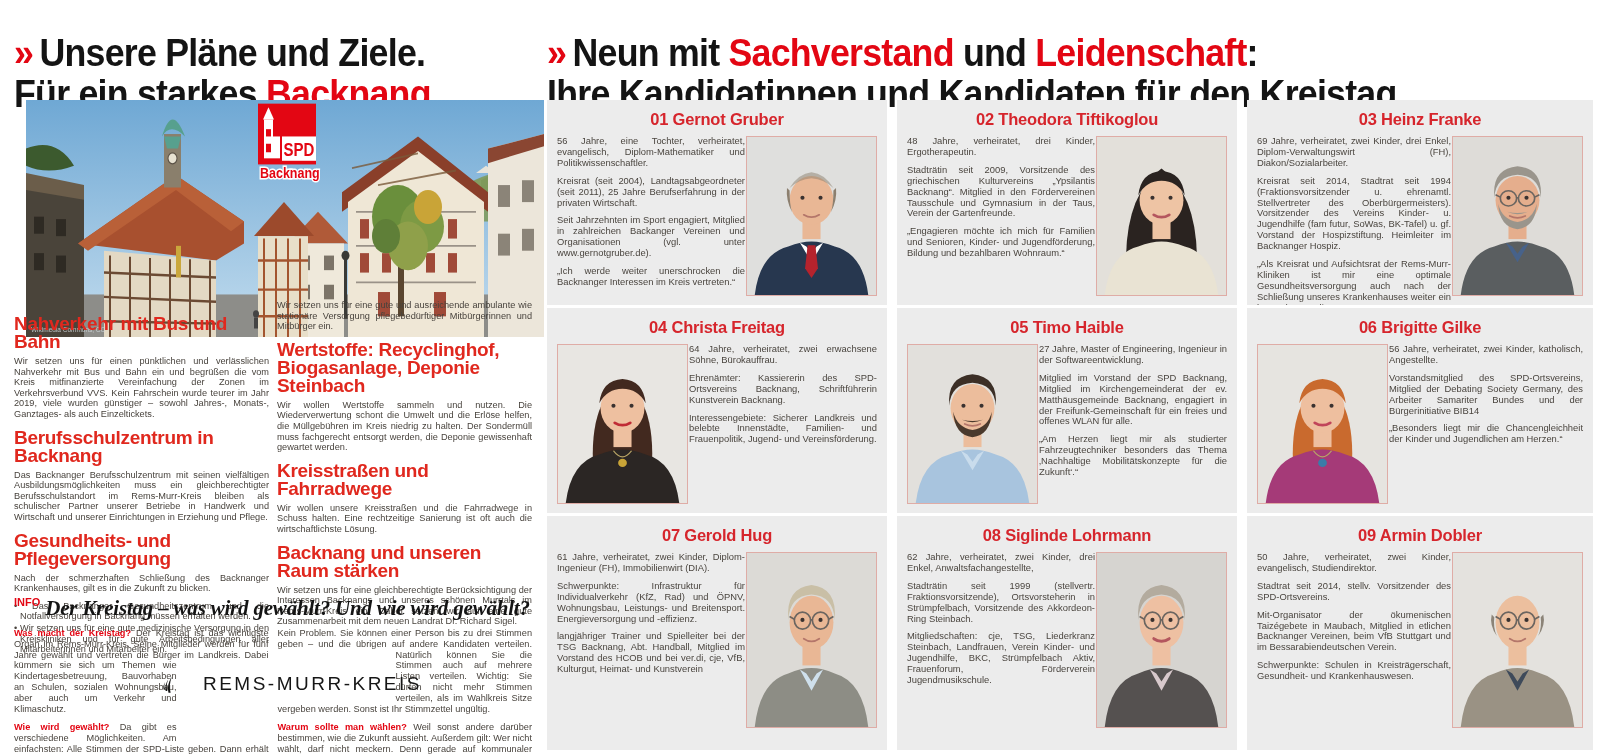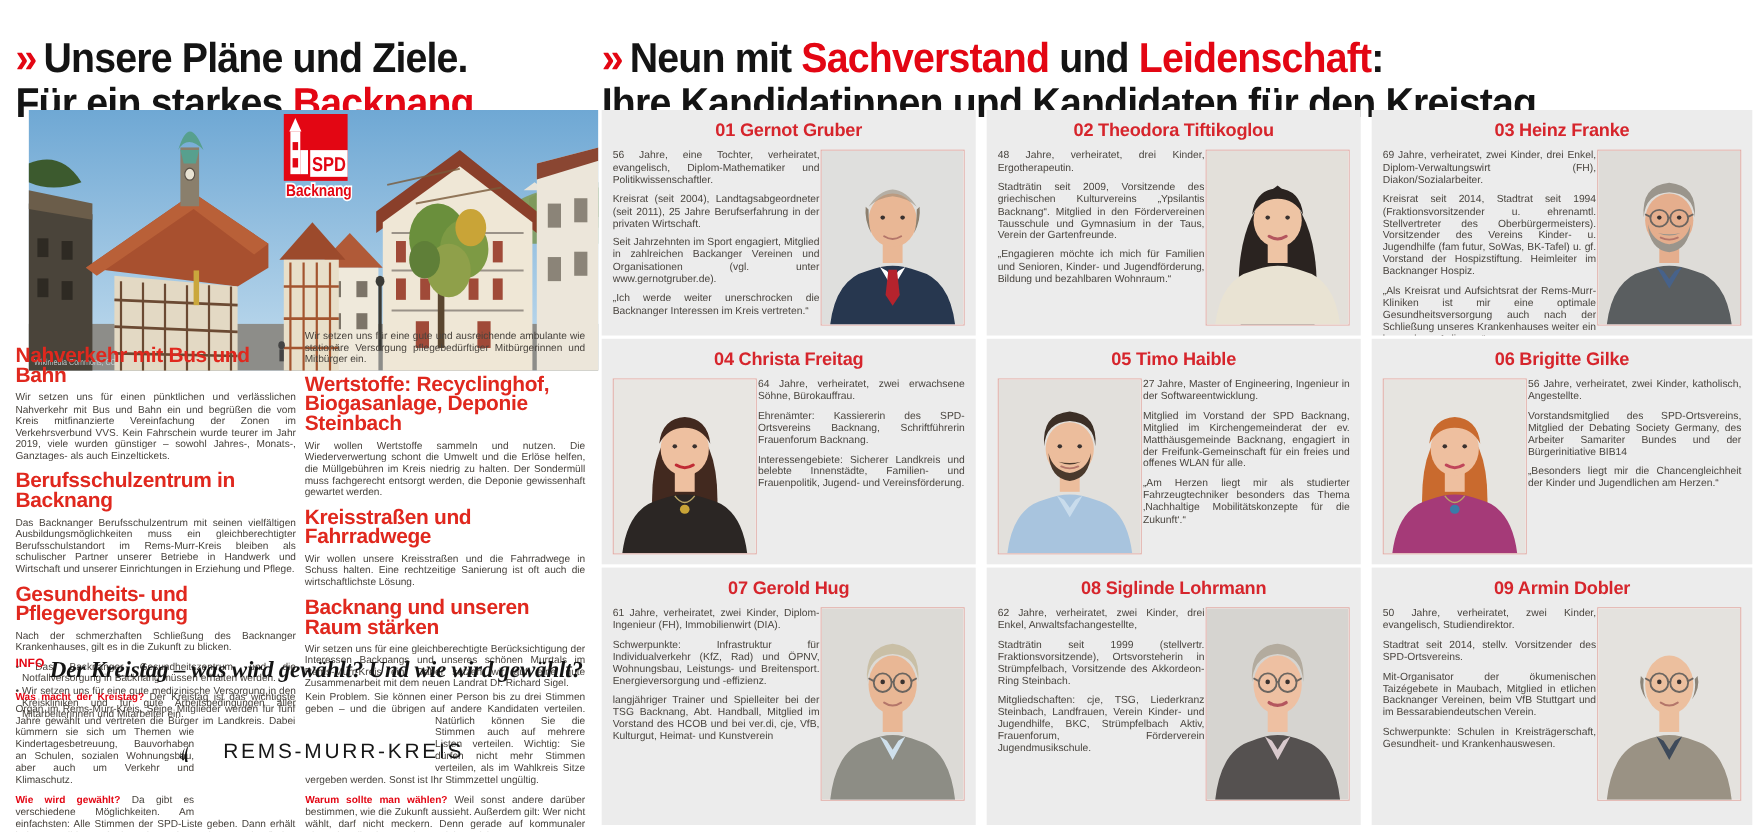--- a/index.html
+++ b/index.html
@@ -365,21 +365,21 @@
             <path d="M44,65 Q50,68 56,65" stroke="#b4766a" stroke-width="1.4" fill="none" stroke-linecap="round"></path>
           </svg>
         </div>
     </div>
   </article>
     <article class="card">
     <h4 class="card-h">04 Christa Freitag</h4>
     <div class="card-body flip">
       <div class="card-text">
           <p>64 Jahre, verheiratet, zwei erwachsene Söhne, Bürokauffrau.</p>
-          <p>Ehrenämter: Kassiererin des SPD-Ortsvereins Backnang, Schriftführerin Frauenforum Backnang.</p>
+          <p>Ehrenämter: Kassiererin des SPD-Ortsvereins Backnang, Schriftführerin Kunstverein Backnang.</p>
           <p>Interessengebiete: Sicherer Landkreis und belebte Innenstädte, Familien- und Frauenpolitik, Jugend- und Vereinsförderung.</p>
         </div>
       <div class="photo">
           <svg viewBox="0 0 100 130" preserveAspectRatio="none">
             <rect width="100" height="130" fill="#e8e6e2"></rect>
             <path d="M28,112 Q22,46 50,31 Q78,46 72,112 Z" fill="#42291f"></path>
             <path d="M6,130 Q10,96 32,90 Q42,86 50,86 Q58,86 68,90 Q90,96 94,130 Z" fill="#2b2624"></path>
             <rect x="43" y="68" width="14" height="16" fill="#eec0a0"></rect>
             <ellipse cx="50" cy="52" rx="17" ry="20" fill="#eec0a0"></ellipse>
             <path d="M32,48 Q34,29 50,28 Q66,29 68,48 Q62,36 50,36 Q38,36 32,48 Z" fill="#42291f"></path>

